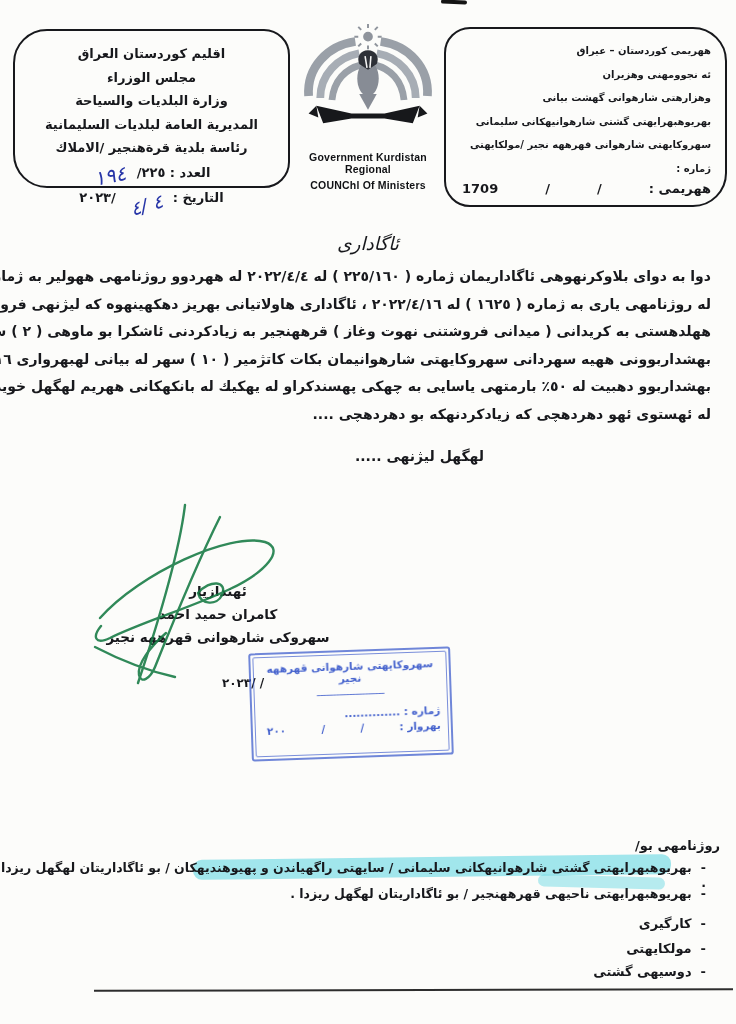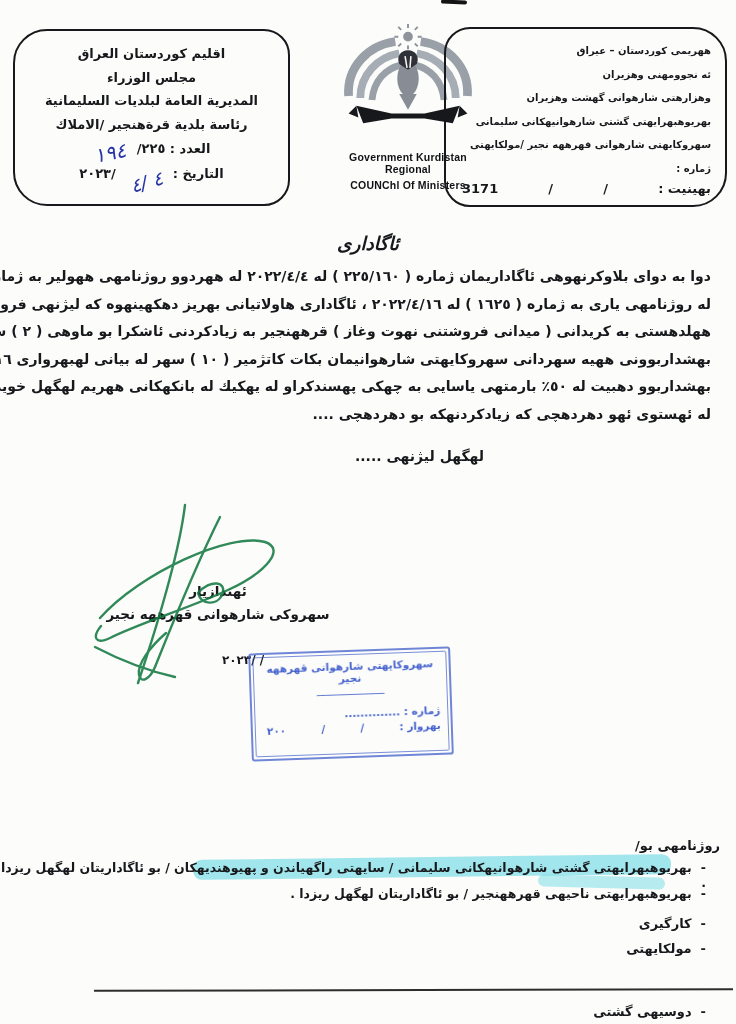--- a/index.html
+++ b/index.html
@@ -3,36 +3,36 @@
 <meta charset="utf-8">
 <style>
   html,body{margin:0;padding:0;background:#e8e8e6;}
   .page{
     position:relative;width:736px;height:1024px;margin:0 auto;
     background:#fcfcfa;overflow:hidden;
     font-family:"DejaVu Sans",sans-serif;color:#17181c;
   }
   
   .hbox{position:absolute;border:2.5px solid #17181c;background:transparent;}
-  .hbox-left{left:13px;top:29px;width:277px;height:177px;border-radius:34px 26px 26px 34px;padding-top:11px;box-sizing:border-box;}
+  .hbox-left{left:13px;top:29px;width:277px;height:159px;border-radius:34px 26px 26px 34px;padding-top:11px;box-sizing:border-box;}
   .hbox-right{left:444px;top:27px;width:283px;height:180px;border-radius:26px 34px 34px 26px;padding:10px 14px 0 10px;box-sizing:border-box;}
   .hbox-left .ln{direction:rtl;text-align:center;font-size:13px;line-height:23.5px;font-weight:700;}
   .hbox-right .ln{direction:rtl;text-align:right;font-size:10px;line-height:23.5px;font-weight:700;}
   .numrow{direction:rtl;display:flex;align-items:center;justify-content:center;gap:12px;height:25px;font-weight:700;font-size:13px;}
   .handwrit{color:#2836a8;font-size:20px;font-weight:400;font-style:italic;transform:rotate(-12deg) translateY(4px);display:inline-block;}
   .handwrit.date{transform:rotate(-16deg) translateY(8px);font-size:19px;}
   .rikewt{direction:rtl;display:flex;justify-content:space-between;align-items:center;font-weight:700;font-size:13px;margin-top:1px;padding-left:6px;}
   
-  .emblem-wrap{position:absolute;left:288px;top:24px;width:160px;text-align:center;padding-left:40px;}
+  .emblem-wrap{position:absolute;left:288px;top:24px;width:160px;text-align:center;}
   .emblem-cap{font-family:"Liberation Sans",sans-serif;font-weight:700;font-size:10.5px;color:#101114;letter-spacing:.2px;}
   .emblem-cap.c1{margin-top:11px;}
   .emblem-cap.c2{margin-top:4px;}
   
   .title{position:absolute;left:0;top:233px;width:100%;text-align:center;direction:rtl;
-         font-size:18.5px;font-weight:700;font-style:italic;letter-spacing:.5px;}
+         font-size:18.5px;font-weight:400;font-style:italic;letter-spacing:.5px;}
   .bodytext{position:absolute;left:26px;right:25px;top:263px;direction:rtl;}
   .body-line{font-size:14px;font-weight:700;line-height:27.5px;white-space:nowrap;
              text-align:justify;text-align-last:justify;}
   .body-line.last{text-align-last:right;}
   .closing{position:absolute;left:352px;top:448px;width:135px;direction:rtl;text-align:center;
            font-size:14px;font-weight:700;}
   
   .sigblock{position:absolute;left:98px;top:580px;width:240px;direction:rtl;text-align:center;
             font-size:13.5px;font-weight:700;line-height:23px;}
   .sig-date{transform:translateX(25px);font-size:12px;margin-top:23px;}
@@ -58,20 +58,21 @@
 </head>
 <body>
 
 <div class="page">
 
   <div class="artifact-top"></div>
 
   <div class="hbox hbox-left">
     <div class="ln">اقليم كوردستان العراق</div>
     <div class="ln">مجلس الوزراء</div>
+    <div class="ln">وزارة البلديات والسياحة</div>
     <div class="ln">المديرية العامة لبلديات السليمانية</div>
     <div class="ln">رئاسة بلدية قرةهنجير /الاملاك</div>
     <div class="numrow">
       <span>العدد : ٢٢٥/</span>
       <span class="handwrit">١٩٤</span>
     </div>
     <div class="numrow">
       <span>التاريخ :</span>
       <span class="handwrit date">٤ /٤</span>
       <span>/٢٠٢٣</span>
@@ -97,47 +98,48 @@
       <path d="M22,84 L58,92 L92,92 L128,84 L121,102 L92,97 L58,97 L29,102 Z" fill="#17181b"></path>
       <path d="M22,84 L14,92 L24,96 Z M128,84 L136,92 L126,96 Z" fill="#17181b"></path>
     </svg>
     <div class="emblem-cap c1">Government Kurdistan Regional</div>
     <div class="emblem-cap c2">COUNChl Of Ministers</div>
   </div>
 
   <div class="hbox hbox-right">
     <div class="ln">ههریمی کوردستان – عیراق</div>
     <div class="ln">ئه نجوومهنی وهزیران</div>
-    <div class="ln">وهزارهتی شارهوانی گهشت وهزیران</div>
+    <div class="ln">وهزارهتی شارهوانی گهشت بیانی</div>
     <div class="ln">بهریوهبهرایهتی گشتی شارهوانیهکانی سلیمانی</div>
     <div class="ln">سهروکایهتی شارهوانی قهرههه نجیر  /مولکایهتی</div>
     <div class="ln">ژماره :</div>
     <div class="rikewt">
-      <span>بهینیت :</span>
+      <span>ههریمی :</span>
       <span>/</span>
       <span>/</span>
-      <span>3171</span>
+      <span>1709</span>
     </div>
   </div>
 
   <div class="title">ئاگاداری</div>
 
   <div class="bodytext">
     <div class="body-line">دوا به دوای بلاوکرنهوهی ئاگاداریمان ژماره ( ٢٢٥/١٦٠ ) له ٢٠٢٢/٤/٤ له ههردوو روژنامهی ههولیر به ژماره ( ٢٨٢٢ ) له ٢٠٢٢/٤/١٦ وه</div>
     <div class="body-line">له روژنامهی یاری به ژماره ( ١٦٢٥ ) له ٢٠٢٢/٤/١٦ ، ئاگاداری هاولاتیانی بهریز دهکهینهوه که لیژنهی فروشتن وبه کریدانی ارهوانیمان</div>
     <div class="body-line">ههلدهستی به کریدانی ( میدانی فروشتنی نهوت وغاز ) قرههنجیر به زیادکردنی ئاشکرا بو ماوهی ( ٢ ) سال . جا ههر کهسیك ئارهزووی</div>
     <div class="body-line">بهشداربوونی ههیه سهردانی سهروکایهتی شارهوانیمان بکات کاتژمیر ( ١٠ ) سهر له بیانی لهبهرواری ٢٠٢٢/٥/١٦ روژی سی شهممه کهسی</div>
     <div class="body-line">بهشداربوو دهبیت له ٥٠٪ بارمتهی یاسایی به چهکی پهسندکراو له یهکیك له بانکهکانی ههریم لهگهل خویدا بهینیت وهکری لاوکردنهوه</div>
     <div class="body-line last">له ئهستوی ئهو دهردهچی که زیادکردنهکه بو دهردهچی ....</div>
   </div>
 
   <div class="closing">لهگهل لیژنهی .....</div>
 
   <div class="sigblock">
     <div>ئهندازیار</div>
+    <div>کامران  حمید احمد</div>
     <div>سهروکی شارهوانی قهرههه نجیر</div>
     <div class="sig-date">/    /٢٠٢٣</div>
   </div>
 
   <svg class="sig-svg" viewBox="0 0 255 196">
     <g fill="none" stroke="#157a43" stroke-width="2.4" stroke-linecap="round" opacity=".88">
       <path d="M105,8 C100,50 80,120 58,186"></path>
       <path d="M140,20 C120,60 95,120 75,170 C70,182 61,187 59,178 C57,167 70,150 86,136"></path>
       <path d="M20,121 C60,76 150,35 185,45 C206,52 186,75 150,92 C115,109 60,126 30,141 C15,148 12,140 21,129"></path>
       <path d="M118,96 C130,82 148,84 142,98 C137,109 121,108 118,96"></path>
@@ -169,19 +171,19 @@
   </div>
   <div class="copy" style="top:886px;right:30px;font-size:12.5px;">
     <span class="dash">-</span><span>بهریوهبهرایهتی ناحیهی قهرههنجیر / بو ئاگاداریتان لهگهل ریزدا .</span>
   </div>
   <div class="copy" style="top:916px;right:30px;font-size:13px;">
     <span class="dash">-</span><span>کارگیری</span>
   </div>
   <div class="copy" style="top:941px;right:30px;font-size:13px;">
     <span class="dash">-</span><span>مولکایهتی</span>
   </div>
-  <div class="copy" style="top:964px;right:30px;font-size:13px;margin-top:40px;">
+  <div class="copy" style="top:964px;right:30px;font-size:13px;">
     <span class="dash">-</span><span>دوسیهی گشتی</span>
   </div>
 
   <div class="rule"></div>
 
 </div>
 
 </body></html>

